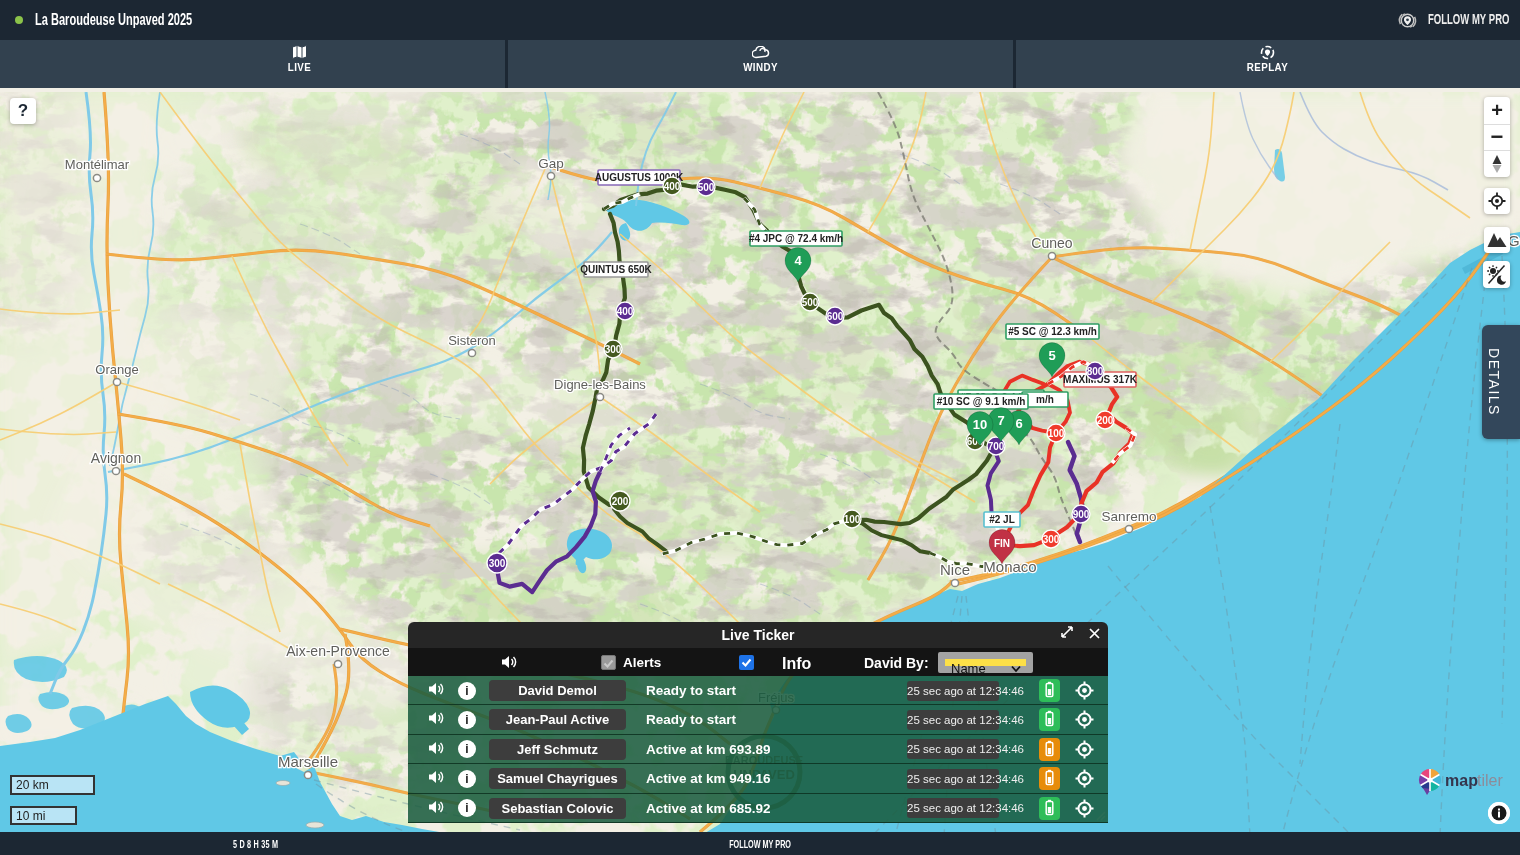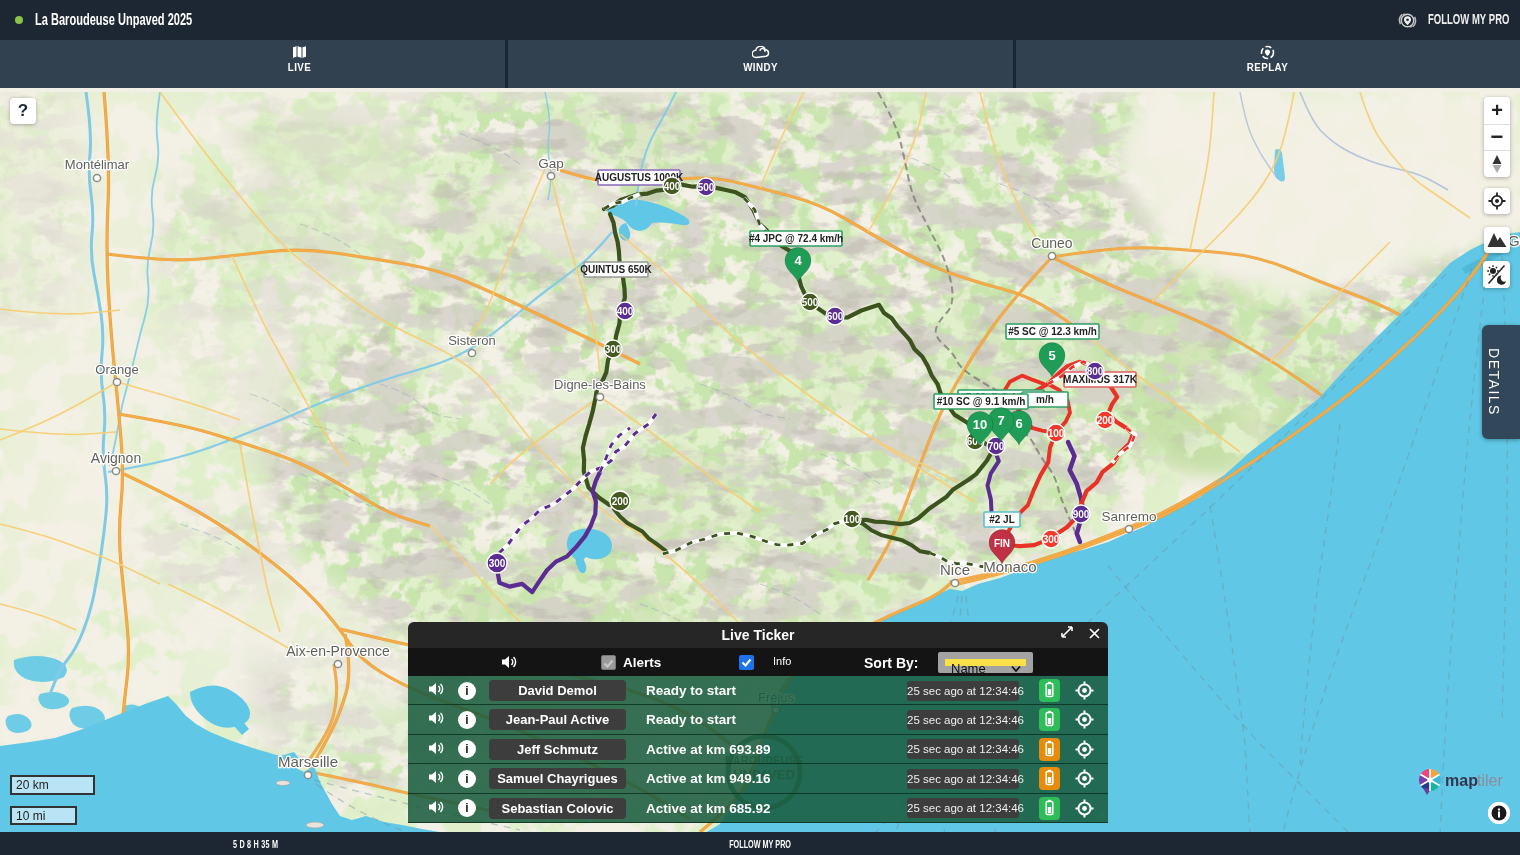--- a/index.html
+++ b/index.html
@@ -55,21 +55,21 @@
   #thead .tt { position:absolute; width:100%; text-align:center; top:5px; font-size:14px; font-weight:bold; }
   #thead .exp { position:absolute; right:34px; top:3px; font-size:15px; }
   #thead .cls { position:absolute; right:8px; top:4px; font-size:14px; }
   #tctrl { position:absolute; left:0; top:26px; width:700px; height:28px; background:#141414; color:#fff; }
   #trows { position:absolute; left:0; top:54px; width:700px; height:147px; }
   .trow { position:relative; width:700px; height:29.4px; background:rgba(25,92,62,0.87); border-bottom:1px solid rgba(12,48,30,0.85); color:#fff; }
   .trow .spk { position:absolute; left:20px; top:5px; }
   .trow .inf { position:absolute; left:50px; top:5.5px; width:18px; height:18px; border-radius:50%; background:#fff; color:#1a1a1a; font-weight:bold; font-size:12px; text-align:center; line-height:18px; }
   .trow .nameb { position:absolute; left:81px; top:4px; width:137px; height:21px; background:#3d3d3d; border-radius:4px; text-align:center; font-size:13px; font-weight:bold; line-height:21px; }
   .trow .stat { position:absolute; left:238px; top:7px; font-size:13.5px; font-weight:bold; }
-  .trow .ts { position:absolute; left:499px; top:4.5px; width:112px; height:20px; background:#3d3d3d; border-radius:3px; text-align:center; font-size:11.5px; line-height:20px; color:#eee; white-space:nowrap; }
+  .trow .ts { position:absolute; left:499px; top:4.5px; width:92px; height:20px; background:#3d3d3d; border-radius:3px; text-align:center; font-size:11.5px; line-height:20px; color:#eee; white-space:nowrap; }
   .trow .batt { position:absolute; left:631px; top:3px; width:21px; height:23px; border-radius:4px; }
   .trow .eye { position:absolute; left:667px; top:5px; }
 </style>
 </head>
 <body>
 <div id="app">
   <div id="map">
       <svg width="1520" height="855" viewBox="0 0 1520 855" style="position:absolute;left:0;top:0;">
 <defs>
 <filter id="veg" x="0" y="0" width="1520" height="855" filterUnits="userSpaceOnUse" primitiveUnits="userSpaceOnUse">
@@ -532,22 +532,22 @@
         <svg width="13" height="13" viewBox="0 0 13 13">
             <path d="M2.5 6.5 L5.5 9.5 L10.5 3.5" stroke="#c9c9c9" stroke-width="2" fill="none"></path>
           </svg>
       </div>
       <div style="position:absolute;left:215px;top:7px;font-size:13.5px;font-weight:bold;">Alerts</div>
       <div style="position:absolute;left:331px;top:6.5px;width:15px;height:15px;background:#1e73e8;border-radius:2px;">
         <svg width="13" height="13" viewBox="0 0 13 13" style="margin:1px 0 0 1px;">
             <path d="M2.5 6.5 L5.5 9.5 L10.5 3.5" stroke="#fff" stroke-width="2" fill="none"></path>
           </svg>
       </div>
-      <div style="position:absolute;left:365px;top:7px;font-size:11px;font-weight:normal;">Info</div>
-      <div style="position:absolute;left:456px;top:7px;font-size:14px;font-weight:bold;">Sort By:</div>
+      <div style="position:absolute;left:374px;top:7px;font-size:16px;font-weight:bold;">Info</div>
+      <div style="position:absolute;left:456px;top:7px;font-size:14px;font-weight:bold;">David By:</div>
       <div style="position:absolute;left:530px;top:3.5px;width:95px;height:21px;background:#fde047;border:7px solid #a3a3a3;border-radius:2px;color:#111;font-size:13px;line-height:19px;padding-left:6px;">Name
         <svg style="position:absolute;right:5px;top:6px;" width="10" height="8" viewBox="0 0 10 8">
             <path d="M1 1.5 L5 6 L9 1.5" stroke="#111" stroke-width="1.8" fill="none"></path>
           </svg>
       </div>
     </div>
     <svg style="position:absolute;right:2px;bottom:2px;" width="12" height="12" viewBox="0 0 12 12">
         <path d="M11 3 L3 11 M11 7 L7 11" stroke="rgba(255,255,255,0.45)" stroke-width="1.4"></path>
       </svg>
     <div id="trows">

